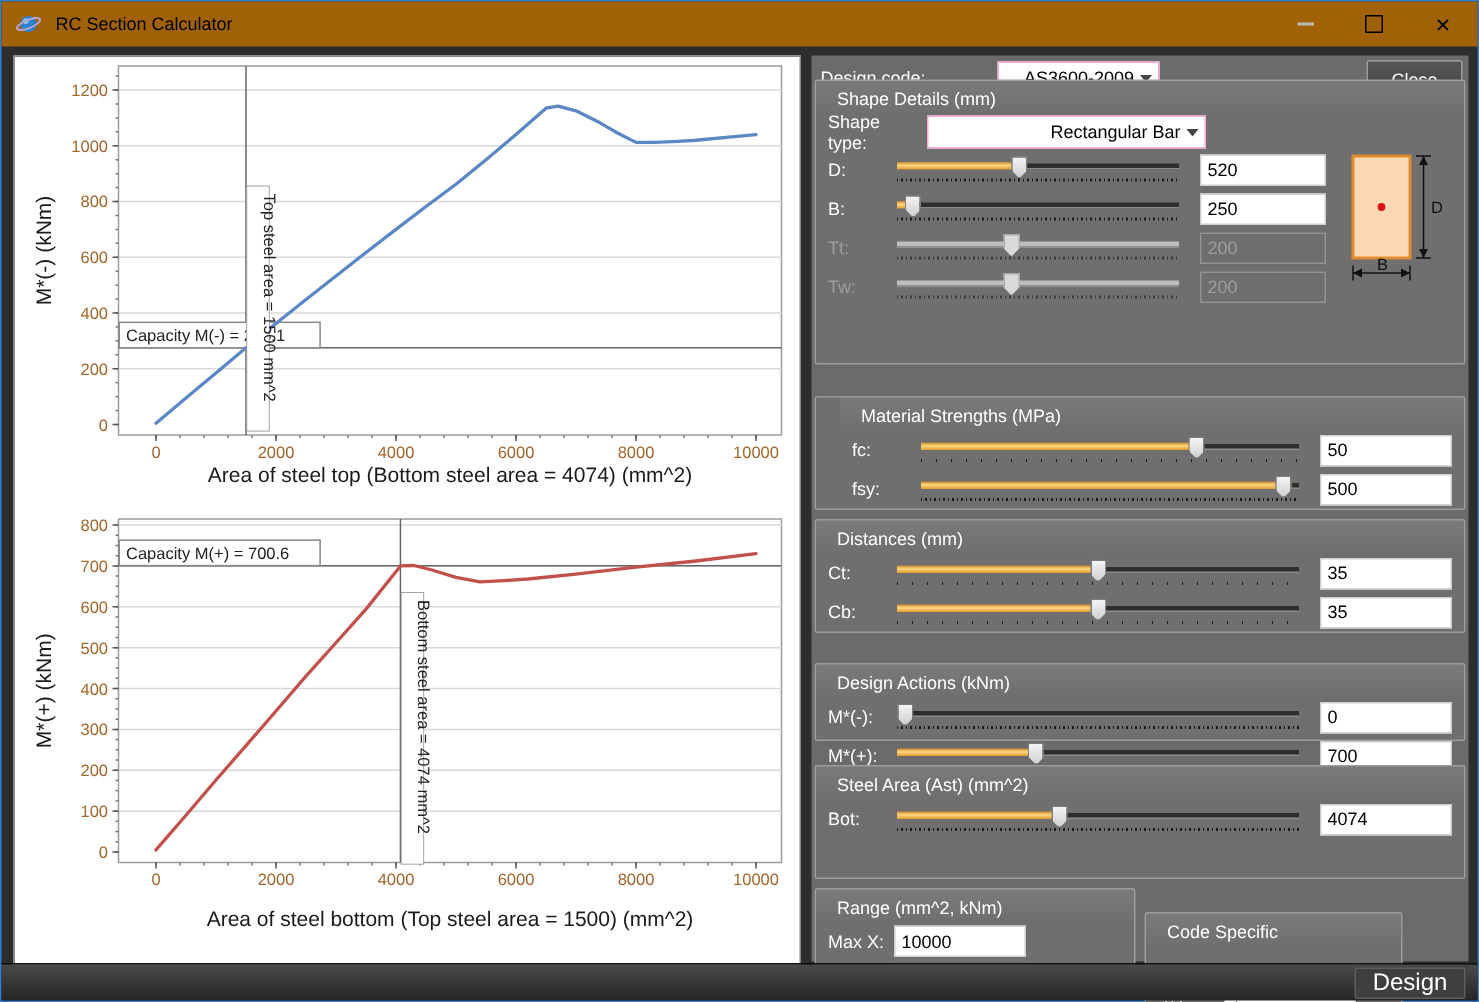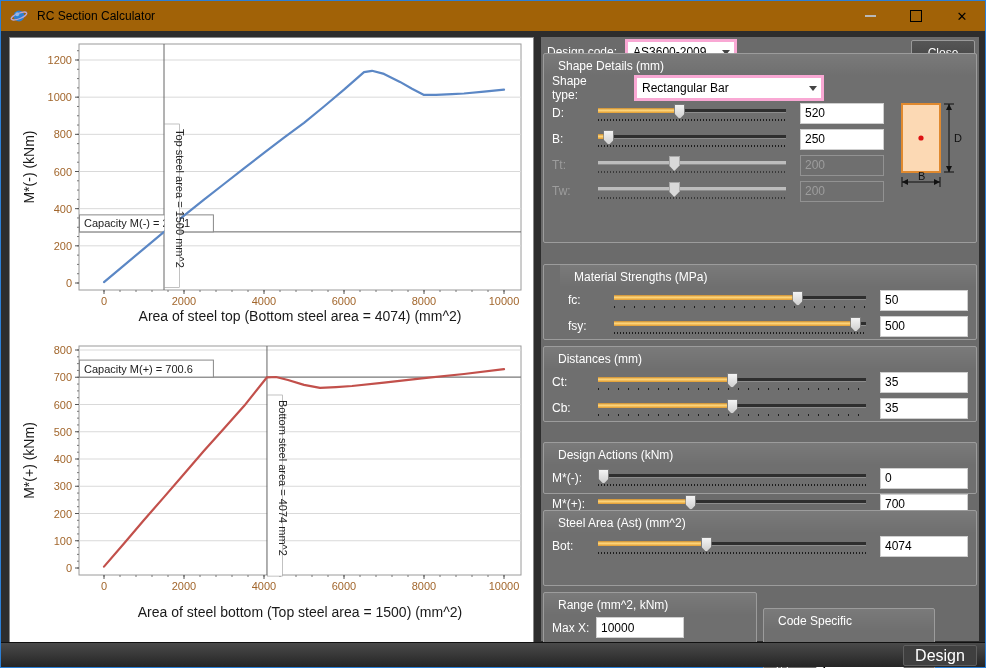--- a/index.html
+++ b/index.html
@@ -16,24 +16,24 @@
   .winbtn{width:46px;height:100%;display:flex;align-items:center;justify-content:center;}
   .min-glyph{width:11px;height:2px;background:#b9b9b9;}
   .max-glyph{width:10px;height:10px;border:1px solid #000;}
   .close-glyph{font-size:13px;color:#000;line-height:1;}
   
   .charts-panel{position:absolute;left:8px;top:36px;width:523px;height:604px;background:#ffffff;
                 border:1px solid #888;}
   .chart-svg{display:block;}
   
   .rpanel{position:absolute;left:540px;top:36px;width:438px;height:604px;background:#6b6b6b;}
-  .hdr-row{position:absolute;left:0;top:0;width:100%;height:30px;display:flex;align-items:center;}
+  .hdr-row{position:absolute;left:0;top:0;width:100%;height:30px;display:flex;align-items:center;gap:40px;}
   .lbl{color:#fff;font-size:12px;}
-  .combo{background:#fff;border:3px solid #f9a8d4;height:20px;display:flex;align-items:center;
-         font-size:12px;color:#000;position:relative;}
+  .combo{background:#fff;border:1px solid #f9a8d4;height:20px;display:flex;align-items:center;
+         font-size:12px;color:#000;position:relative;text-align:right;}
   .combo .cval{padding-left:5px;flex:1;}
   .combo .arrow{width:16px;display:flex;align-items:center;justify-content:center;}
   .tri{width:0;height:0;border-left:4px solid transparent;border-right:4px solid transparent;
        border-top:5px solid #444;}
   .btn{background:linear-gradient(#565656,#434343);border:1px solid #9a9a9a;border-radius:2px;
        color:#fff;font-size:12px;display:flex;align-items:center;justify-content:center;}
   .close-btn{position:absolute;right:4px;top:3px;width:62px;height:23px;}
   .u{text-decoration:underline;}
   .group{position:absolute;left:2px;width:434px;background:#6f6f6f;border:1px solid #9c9c9c;
          border-radius:2px;box-sizing:border-box;}
@@ -326,21 +326,21 @@
       </div>
     </div>
     <div class="btn close-btn">
       <span><span class="u">C</span><span>lose</span></span>
     </div>
 
     <div class="group" style="top:16px;height:190px;">
       <div class="gtitle">Shape Details (mm)</div>
       <div class="frow" style="height:24px;">
         <span class="lbl" style="width:62px;">Shape type:</span>
-        <div class="combo" style="width:184px;margin-left:20px;">
+        <div class="combo" style="width:184px;margin-left:4px;">
           <span class="cval">Rectangular Bar</span>
           <span class="arrow">
               <span class="tri"></span>
             </span>
         </div>
       </div>
       <div style="padding-right:84px;">
         <div class="srow" style="--f: 0.43;">
           <span class="slabel">D:</span>
           <div class="slider">

